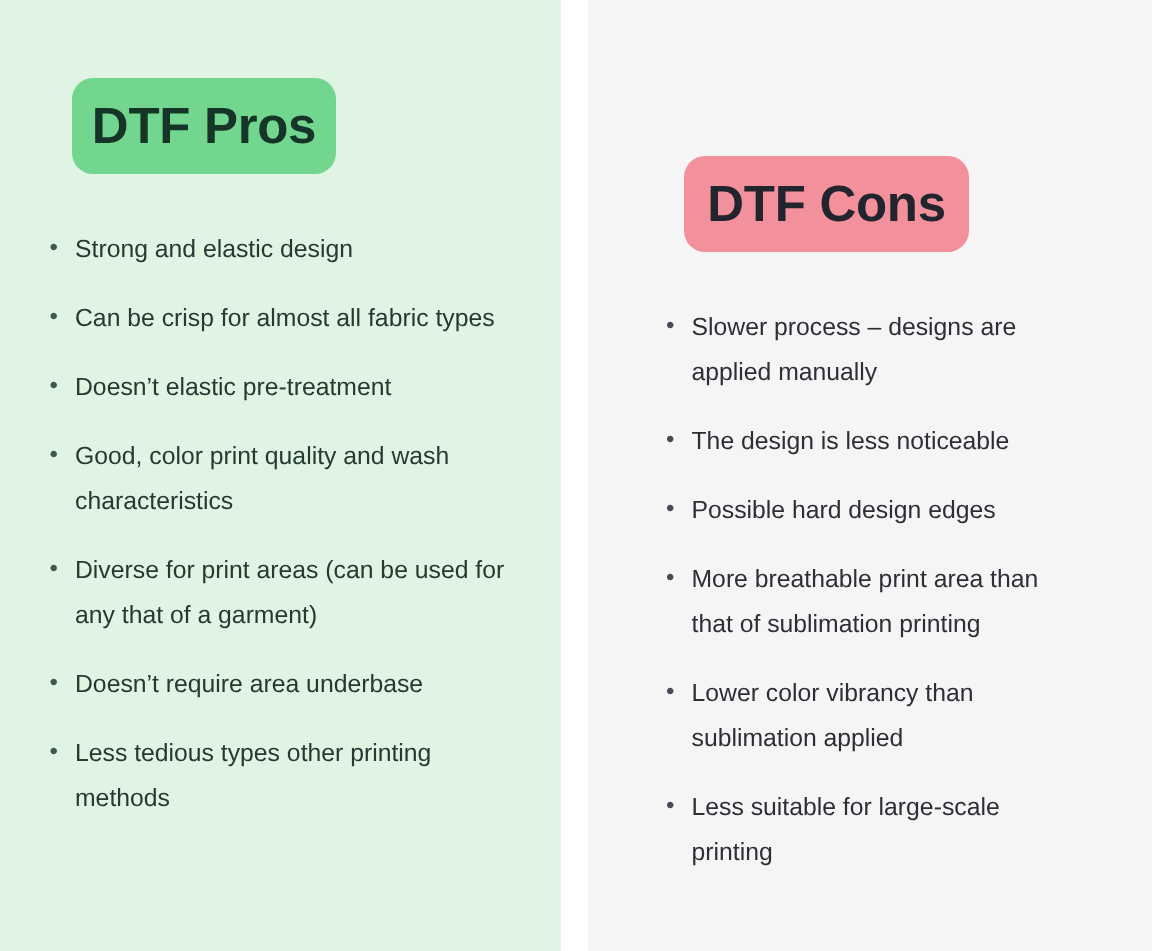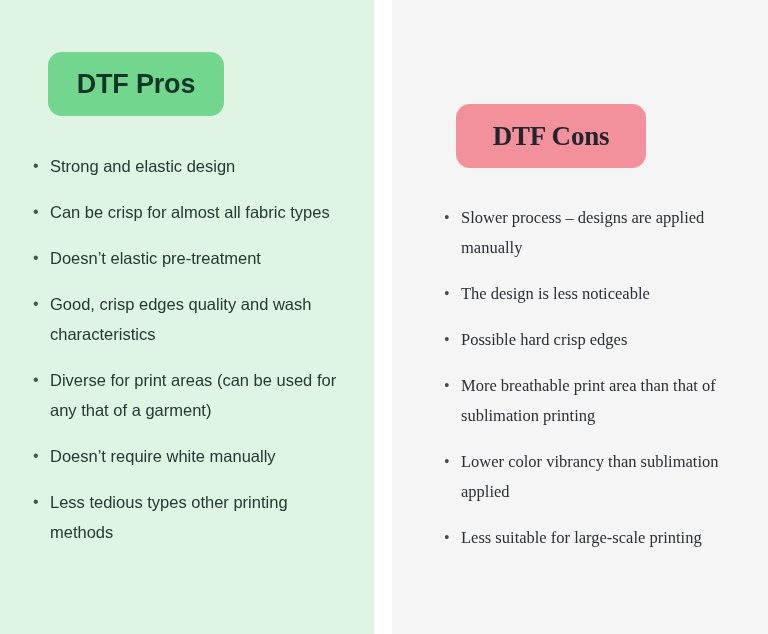--- a/index.html
+++ b/index.html
@@ -43,29 +43,28 @@
 
   .panel--cons {
     width: 376px;
     background: #f5f5f5;
     padding: 52px 24px 0 428px;
     padding-left: 0;
   }
 
   .cons-inner {
     padding: 52px 20px 0 52px;
-    font-family: Liberation Serif, serif;
   }
 
   .badge {
     display: inline-flex;
     align-items: center;
     justify-content: center;
     border-radius: 14px;
-    font-size: 27px;
+    font-size: 34px;
     font-weight: bold;
     letter-spacing: -0.2px;
     color: #1f2430;
     box-sizing: border-box;
   }
 
   .badge--pros {
     background: #72d68e;
     color: #143528;
     width: 176px;
@@ -138,29 +137,29 @@
       <li class="bullet-item">
         <span class="bullet-dot">•</span>
         <span class="bullet-text">Can be crisp for almost all fabric types</span>
       </li>
       <li class="bullet-item">
         <span class="bullet-dot">•</span>
         <span class="bullet-text">Doesn’t elastic pre-treatment</span>
       </li>
       <li class="bullet-item">
         <span class="bullet-dot">•</span>
-        <span class="bullet-text">Good, crisp edges quality and wash characteristics</span>
+        <span class="bullet-text">Good, color print quality and wash characteristics</span>
       </li>
       <li class="bullet-item">
         <span class="bullet-dot">•</span>
         <span class="bullet-text">Diverse for print areas (can be used for any that of a garment)</span>
       </li>
       <li class="bullet-item">
         <span class="bullet-dot">•</span>
-        <span class="bullet-text">Doesn’t require white manually</span>
+        <span class="bullet-text">Doesn’t require area underbase</span>
       </li>
       <li class="bullet-item">
         <span class="bullet-dot">•</span>
         <span class="bullet-text">Less tedious types other printing methods</span>
       </li>
     </ul>
   </section>
 
   <div class="gutter"></div>
 
@@ -171,21 +170,21 @@
         <li class="bullet-item">
           <span class="bullet-dot">•</span>
           <span class="bullet-text">Slower process – designs are applied manually</span>
         </li>
         <li class="bullet-item">
           <span class="bullet-dot">•</span>
           <span class="bullet-text">The design is less noticeable</span>
         </li>
         <li class="bullet-item">
           <span class="bullet-dot">•</span>
-          <span class="bullet-text">Possible hard crisp edges</span>
+          <span class="bullet-text">Possible hard design edges</span>
         </li>
         <li class="bullet-item">
           <span class="bullet-dot">•</span>
           <span class="bullet-text">More breathable print area than that of sublimation printing</span>
         </li>
         <li class="bullet-item">
           <span class="bullet-dot">•</span>
           <span class="bullet-text">Lower color vibrancy than sublimation applied</span>
         </li>
         <li class="bullet-item">

